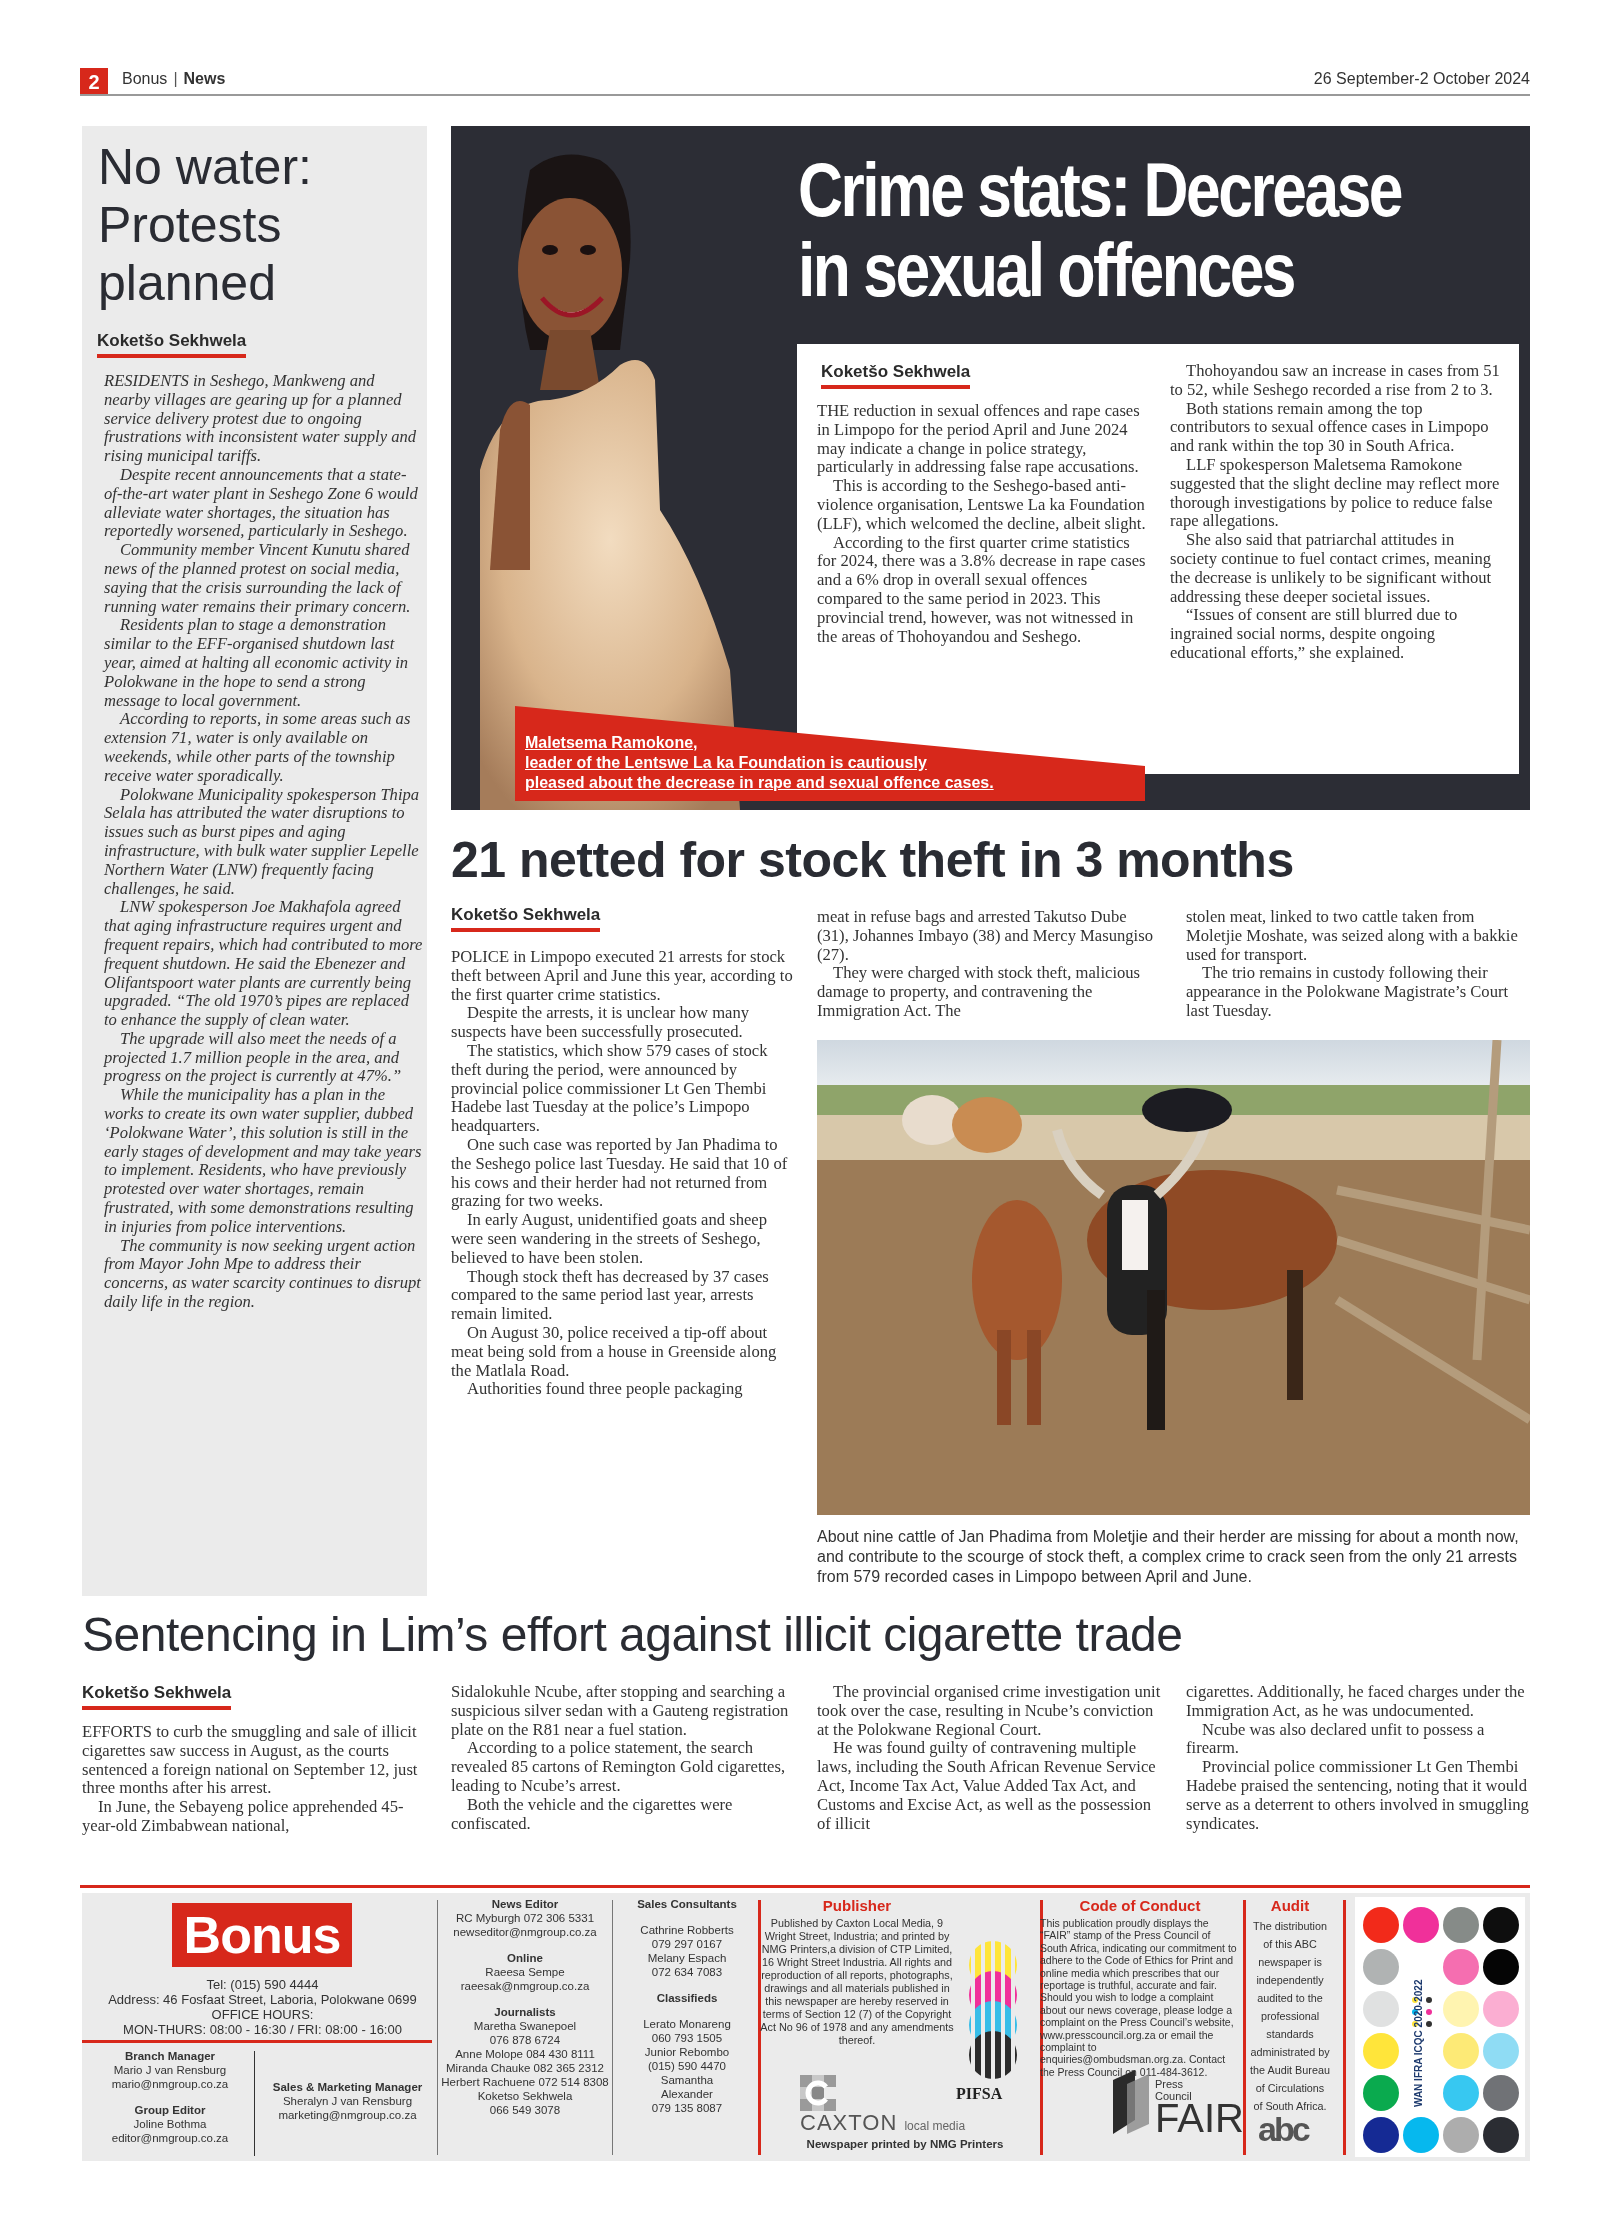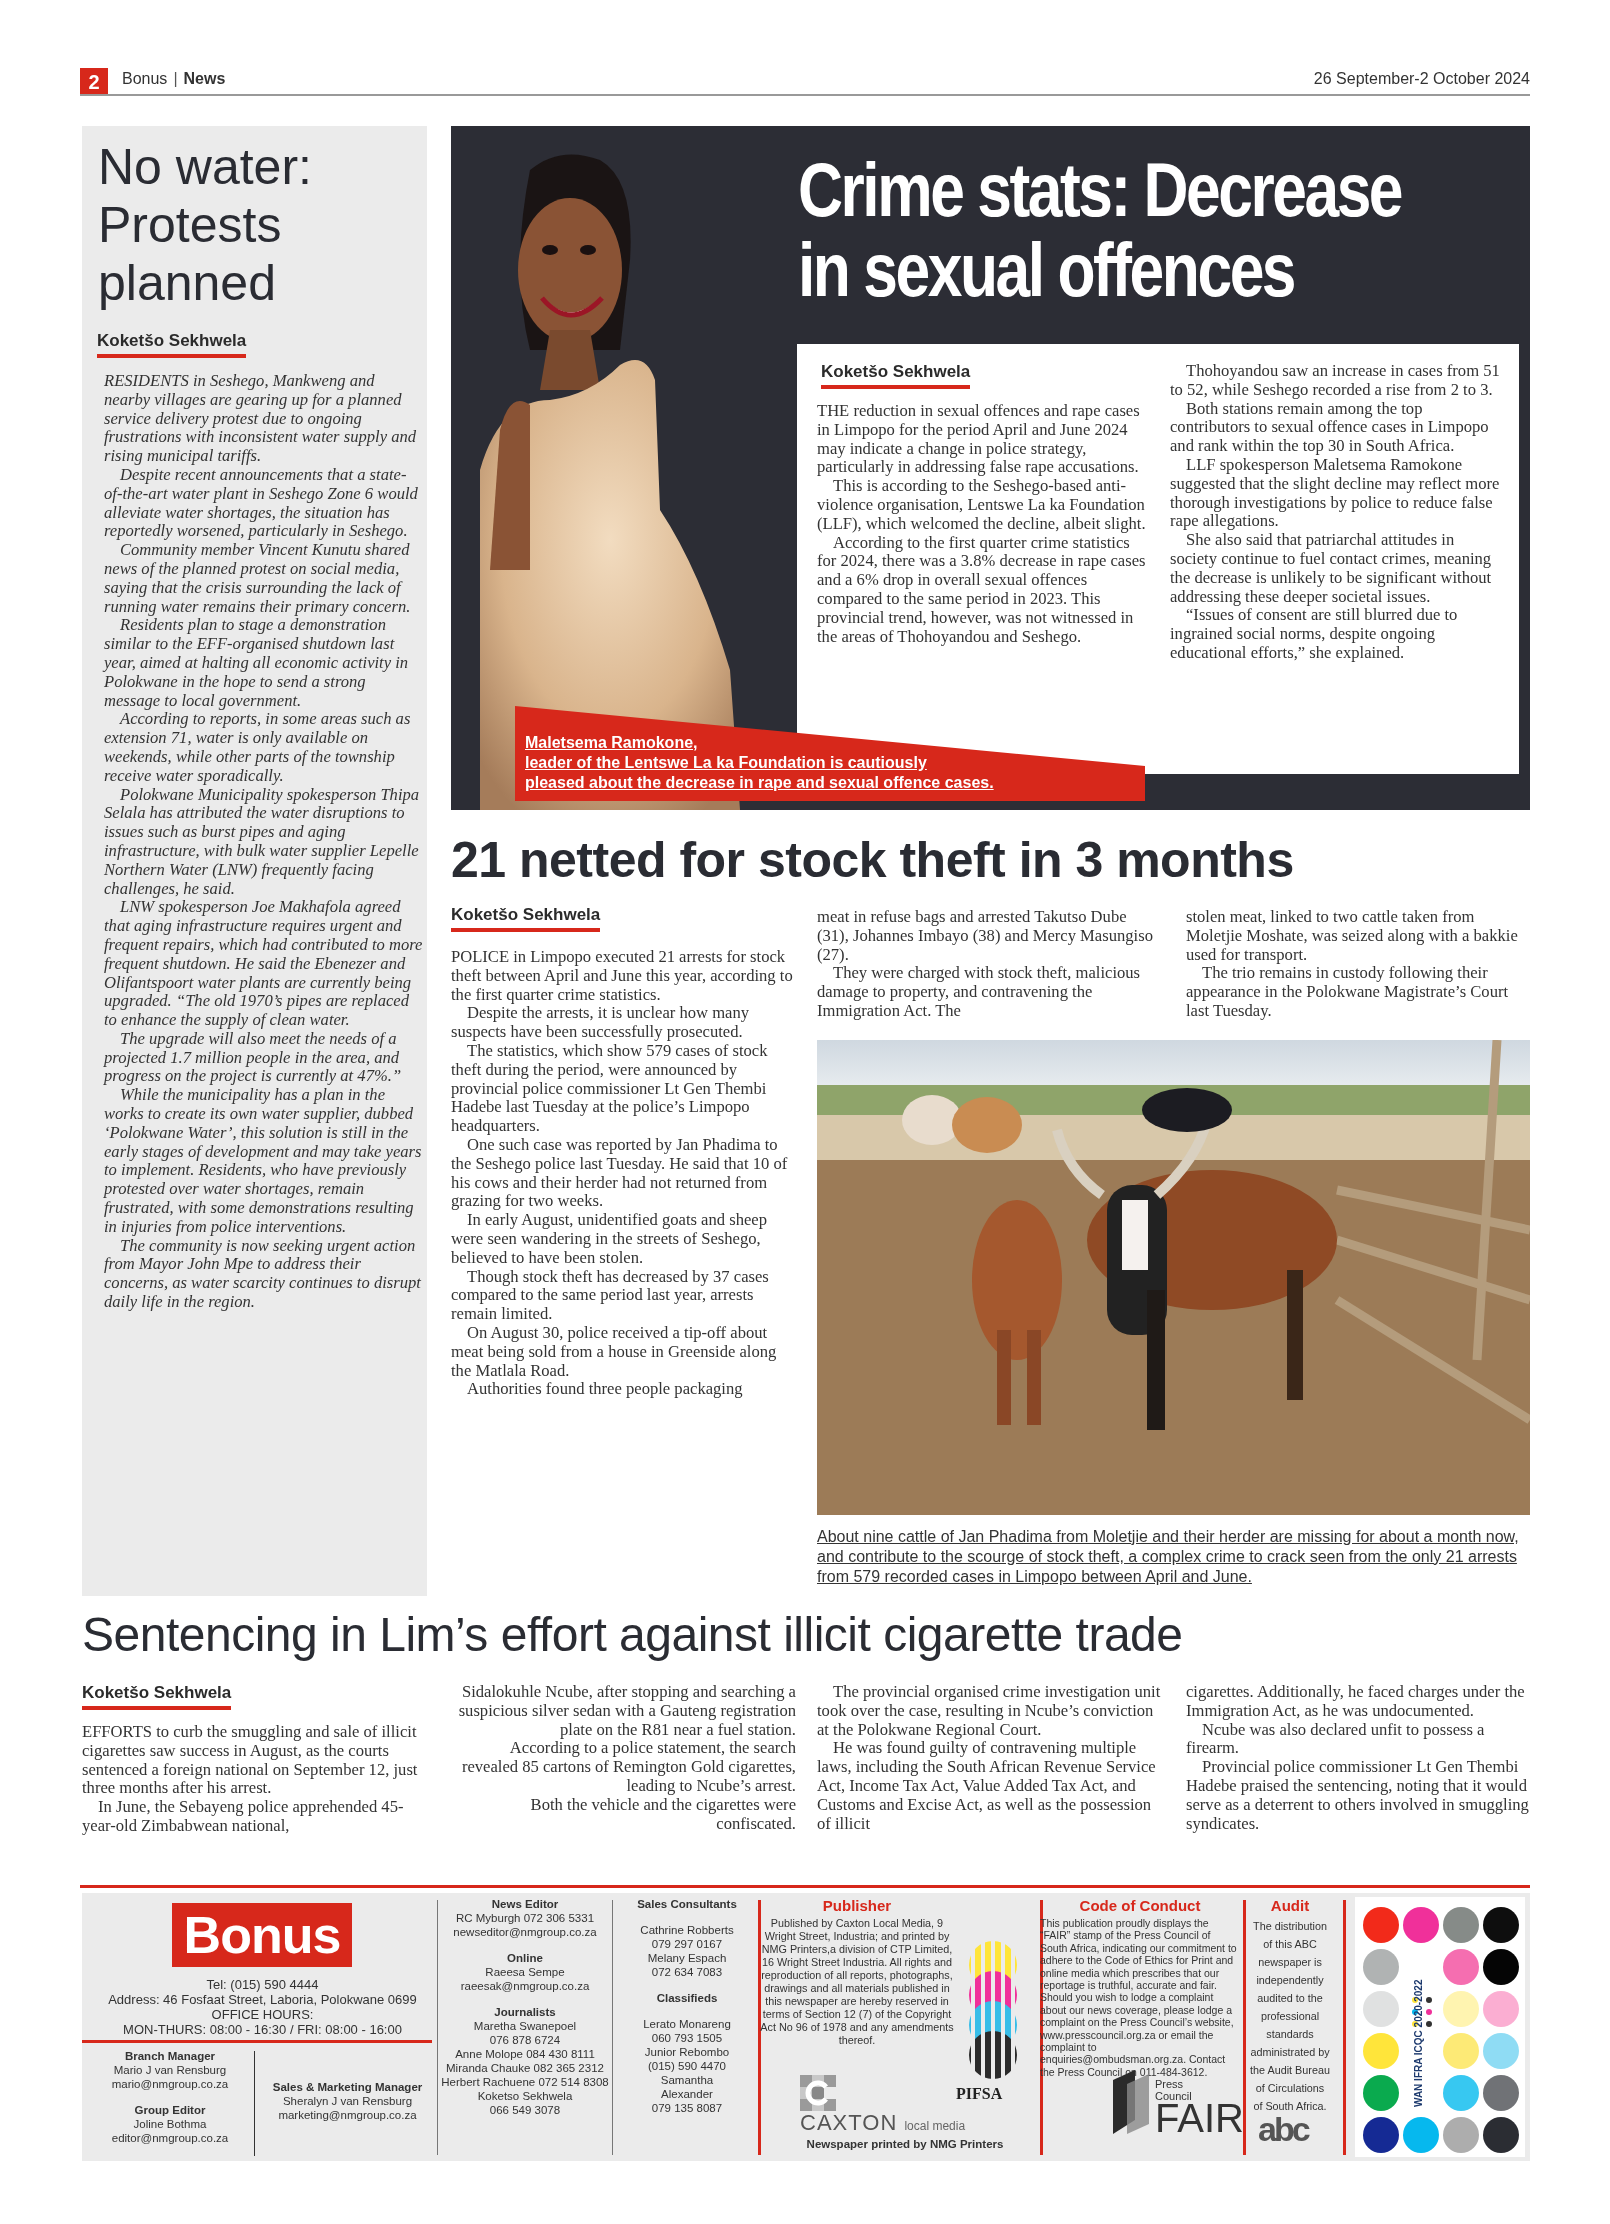--- a/index.html
+++ b/index.html
@@ -43,27 +43,27 @@
   .crime-caption-bg { left: 515px; top: 706px; width: 630px; height: 95px; }
   .crime-caption { left: 525px; top: 733px; width: 620px; font: bold 16px/20px "Liberation Sans", sans-serif; color: #ffffff; text-decoration: underline; }
 
   
   .stock-title { left: 451px; top: 830px; font: bold 50px/60px "Liberation Sans", sans-serif; color: #2a2c33; letter-spacing: -0.5px; }
   .stock-byline { left: 451px; top: 905px; }
   .stock-col1 { left: 451px; top: 948px; width: 345px; }
   .stock-col2 { left: 817px; top: 908px; width: 345px; }
   .stock-col3 { left: 1186px; top: 908px; width: 345px; }
   .cattle-photo { left: 817px; top: 1040px; width: 713px; height: 475px; }
-  .cattle-caption { left: 817px; top: 1527px; width: 713px; font: 16px/20px "Liberation Sans", sans-serif; color: #333; text-decoration: underline; }
+  .cattle-caption { left: 817px; top: 1527px; width: 713px; font: 16px/20px "Liberation Sans", sans-serif; color: #333; }
 
   
   .cig-title { left: 82px; top: 1605px; font: 48px/60px "Liberation Sans", sans-serif; color: #2a2c33; letter-spacing: -0.5px; }
   .cig-byline { left: 82px; top: 1683px; }
   .cig-col1 { left: 82px; top: 1723px; width: 345px; }
-  .cig-col2 { left: 451px; top: 1683px; width: 345px; text-align: right; }
+  .cig-col2 { left: 451px; top: 1683px; width: 345px; }
   .cig-col3 { left: 817px; top: 1683px; width: 345px; }
   .cig-col4 { left: 1186px; top: 1683px; width: 345px; }
 
   
   .footer-rule { left: 80px; top: 1885px; width: 1450px; height: 3px; background: #d7281b; }
   .footer-box { left: 82px; top: 1893px; width: 1448px; height: 268px; background: #ebebeb; }
   .sans-sm { font-family: "Liberation Sans", sans-serif; font-size: 11.5px; line-height: 14px; color: #333; text-align: center; }
   .sans-sm b { font-weight: bold; display: block; }
   .bonus-logo { left: 172px; top: 1903px; width: 180px; height: 64px; background: #d7281b;
     color: #fff; font: bold 52px/64px "Liberation Sans", sans-serif; text-align: center; letter-spacing: -1px; }

